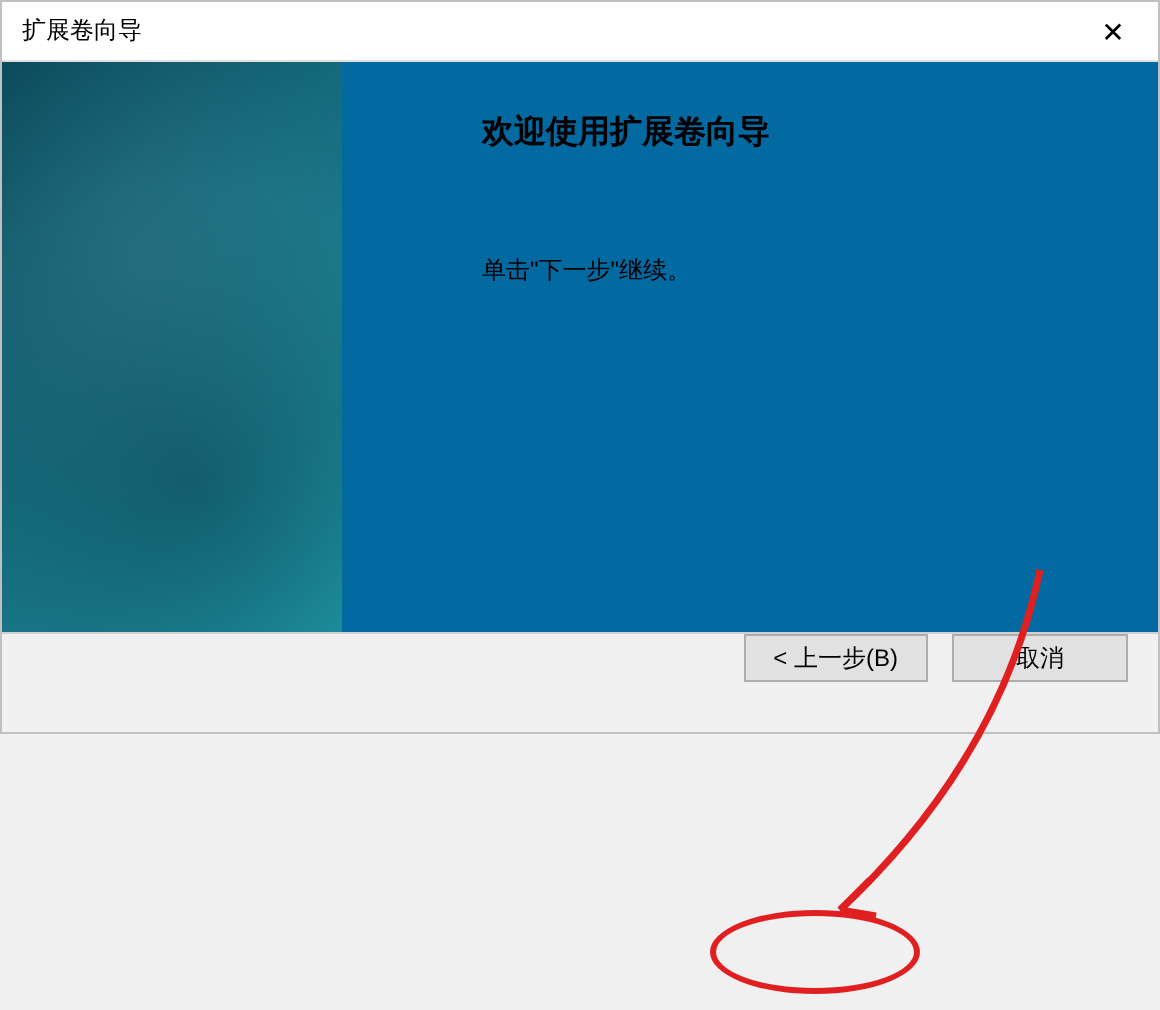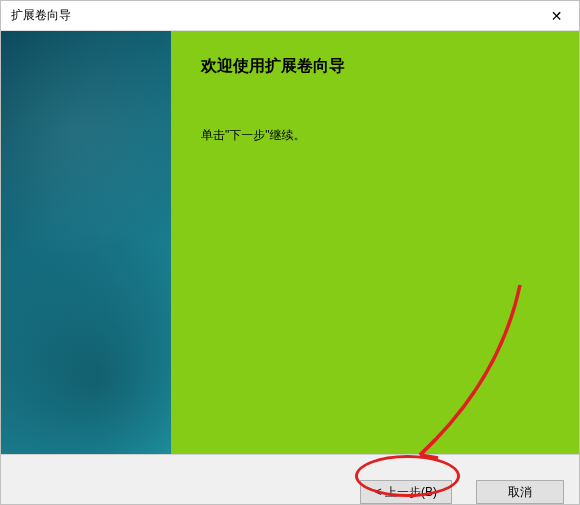--- a/index.html
+++ b/index.html
@@ -10,22 +10,22 @@
     body {
       font-family: "Microsoft YaHei", "SimSun", sans-serif;
       font-size: 12px;
       background: #f0f0f0;
       width: 580px;
       height: 505px;
       overflow: hidden;
     }
     .dialog {
       width: 580px;
-      height: 505px;
-      background: #84cc16;
+      height: 367px;
+      background: #0369a1;
       border: 1px solid #c0c0c0;
       display: flex;
       flex-direction: column;
     }
     .titlebar {
       height: 30px;
       display: flex;
       align-items: center;
       justify-content: space-between;
       padding-left: 10px;
@@ -43,20 +43,21 @@
       align-items: center;
       justify-content: center;
       cursor: pointer;
       font-size: 14px;
       color: #000;
     }
     .content-area {
       flex: 1;
       display: flex;
       position: relative;
+      gap: 40px;
     }
     .sidebar-image {
       width: 170px;
       height: 100%;
       background: linear-gradient(135deg, #0a4a5c 0%, #156b7d 40%, #1a8090 70%, #209aa8 100%);
       position: relative;
       overflow: hidden;
     }
     .sidebar-image::before {
       content: "";
@@ -94,41 +95,41 @@
       margin-bottom: 40px;
     }
     .instruction {
       font-size: 12px;
       color: #000;
     }
     .button-bar {
       height: 50px;
       border-top: 1px solid #d0d0d0;
       display: flex;
-      align-items: flex-end;
+      align-items: flex-start;
       justify-content: flex-end;
       padding-right: 15px;
       gap: 8px;
       background: #f0f0f0;
     }
     .btn {
       height: 24px;
       min-width: 88px;
       padding: 0 14px;
       font-size: 12px;
       font-family: inherit;
       background: #e1e1e1;
       border: 1px solid #adadad;
       cursor: pointer;
       display: flex;
       align-items: center;
       justify-content: center;
     }
     .btn-cancel {
-      margin-left: 16px;
+      margin-left: 4px;
     }
     .annotation-overlay {
       position: absolute;
       top: 0;
       left: 0;
       width: 100%;
       height: 100%;
       pointer-events: none;
     }
     .red-circle {

